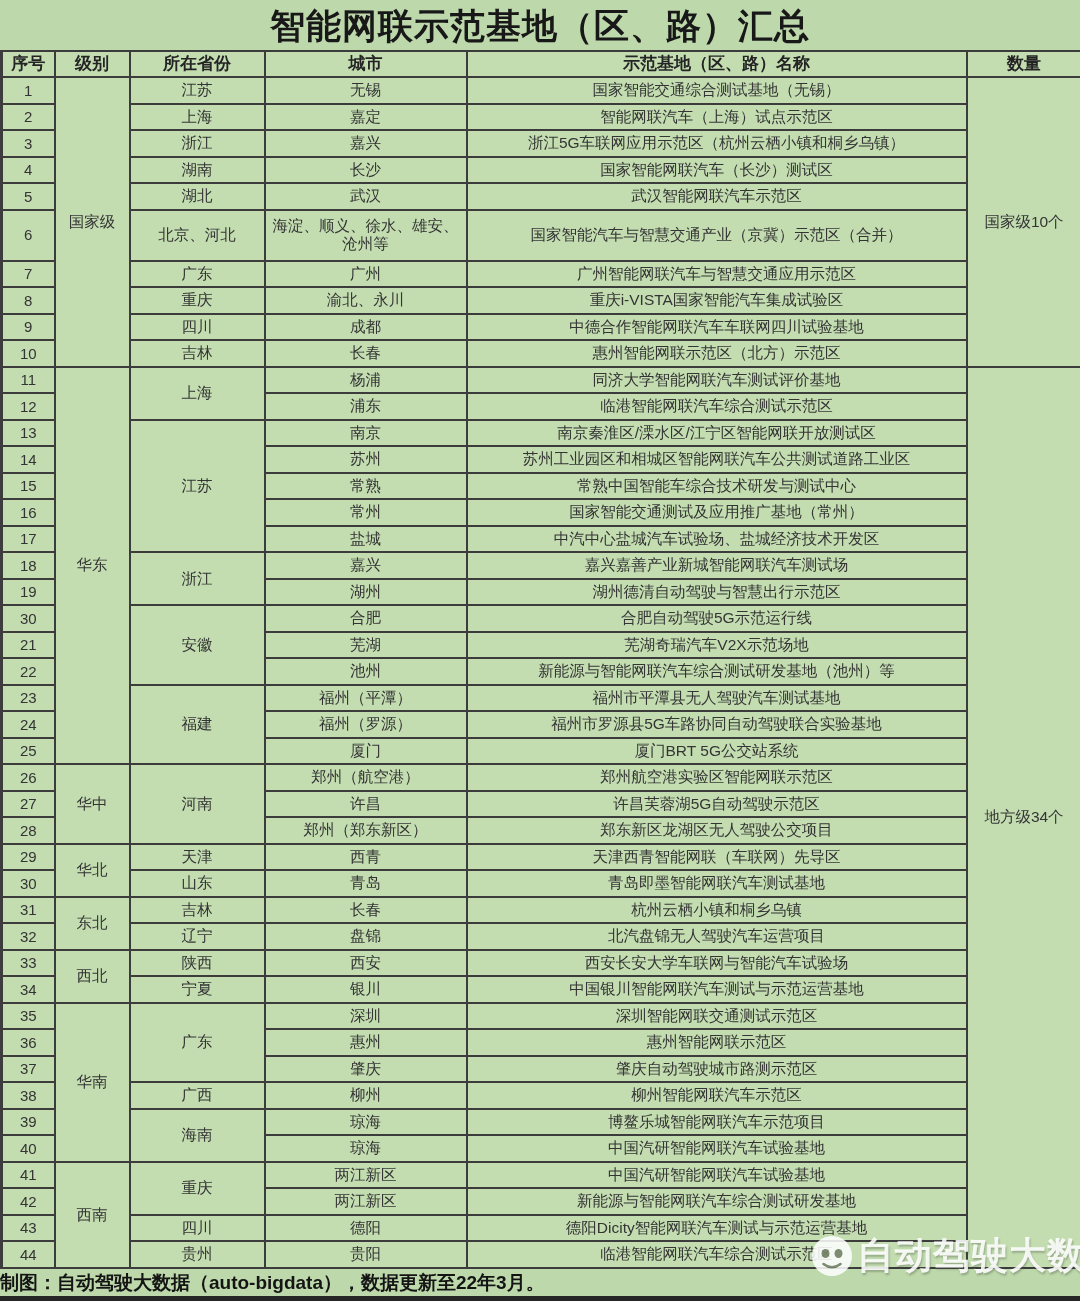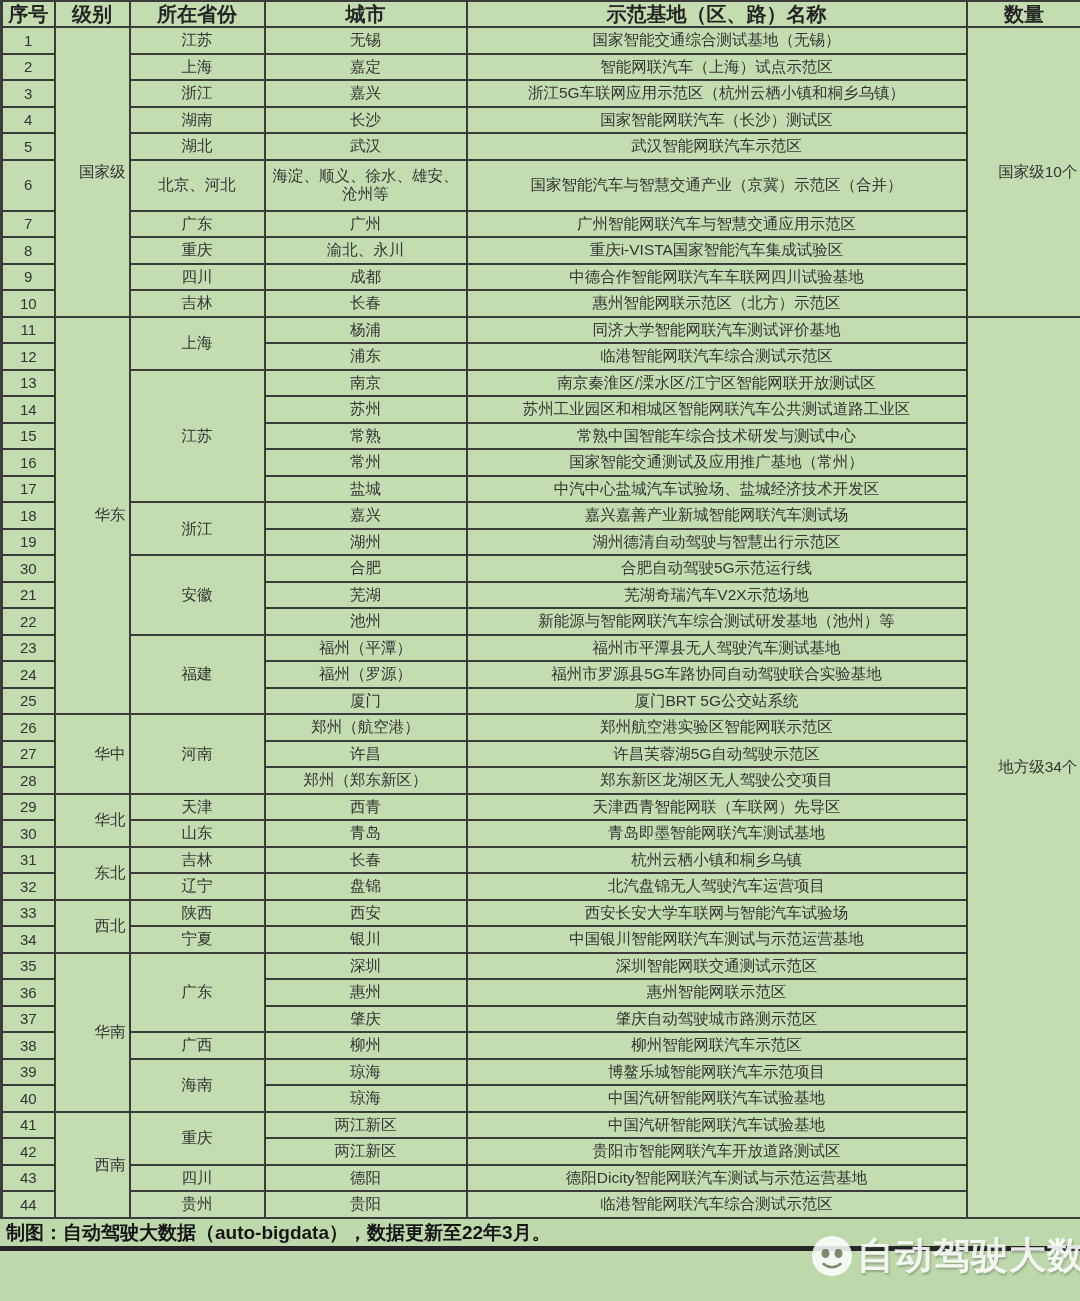--- a/index.html
+++ b/index.html
@@ -35,38 +35,37 @@
     border:2px solid #3c3c3c;
     text-align:center;
     vertical-align:middle;
     padding:0 3px;
     overflow:hidden;
     line-height:1.15;
   }
   table{border-left:3px solid #3c3c3c;}
   th{
     height:24px;
-    font-size:20px;
+    font-size:17px;
     font-weight:bold;
     color:#242424;
   }
   td{
     height:24.5px;
     font-size:15.5px;
   }
   tr.tall td{height:49px;}
   td.seq{font-size:15px;}
-  td.level,td.qty{font-weight:normal;text-align:right;}
+  td.level,td.qty{font-weight:normal;}
   .footer{
     height:27px;
     line-height:27px;
     font-size:19px;
     font-weight:bold;
     color:#141414;
-    padding-left:6px;
     border-bottom:5px solid #262626;
     background:#bdd8ab;
     white-space:nowrap;
   }
   .watermark{
     position:absolute;
     left:810px;
     top:1231px;
     display:flex;
     align-items:center;
@@ -80,20 +79,21 @@
     text-shadow:1px 2px 2px rgba(70,80,60,0.35);
     white-space:nowrap;
     letter-spacing:1px;
   }
   .wm-icon svg{display:block;opacity:0.92;}
 </style>
 </head>
 <body>
 
 <div class="sheet">
+  <div class="title">智能网联示范基地（区、路）汇总</div>
 
   <table>
     <colgroup>
       <col style="width:53px">
       <col style="width:75px">
       <col style="width:135px">
       <col style="width:202px">
       <col style="width:500px">
       <col style="width:115px">
     </colgroup>
@@ -345,21 +345,21 @@
         <tr>
           <td class="seq">41</td>
           <td class="level" rowspan="4">西南</td>
           <td class="province" rowspan="2">重庆</td>
           <td class="city">两江新区</td>
           <td class="name">中国汽研智能网联汽车试验基地</td>
         </tr>
         <tr>
           <td class="seq">42</td>
           <td class="city">两江新区</td>
-          <td class="name">贵阳市智能网联汽车开放道路测试区</td>
+          <td class="name">新能源与智能网联汽车综合测试研发基地</td>
         </tr>
         <tr>
           <td class="seq">43</td>
           <td class="province">四川</td>
           <td class="city">德阳</td>
           <td class="name">德阳Dicity智能网联汽车测试与示范运营基地</td>
         </tr>
         <tr>
           <td class="seq">44</td>
           <td class="province">贵州</td>

